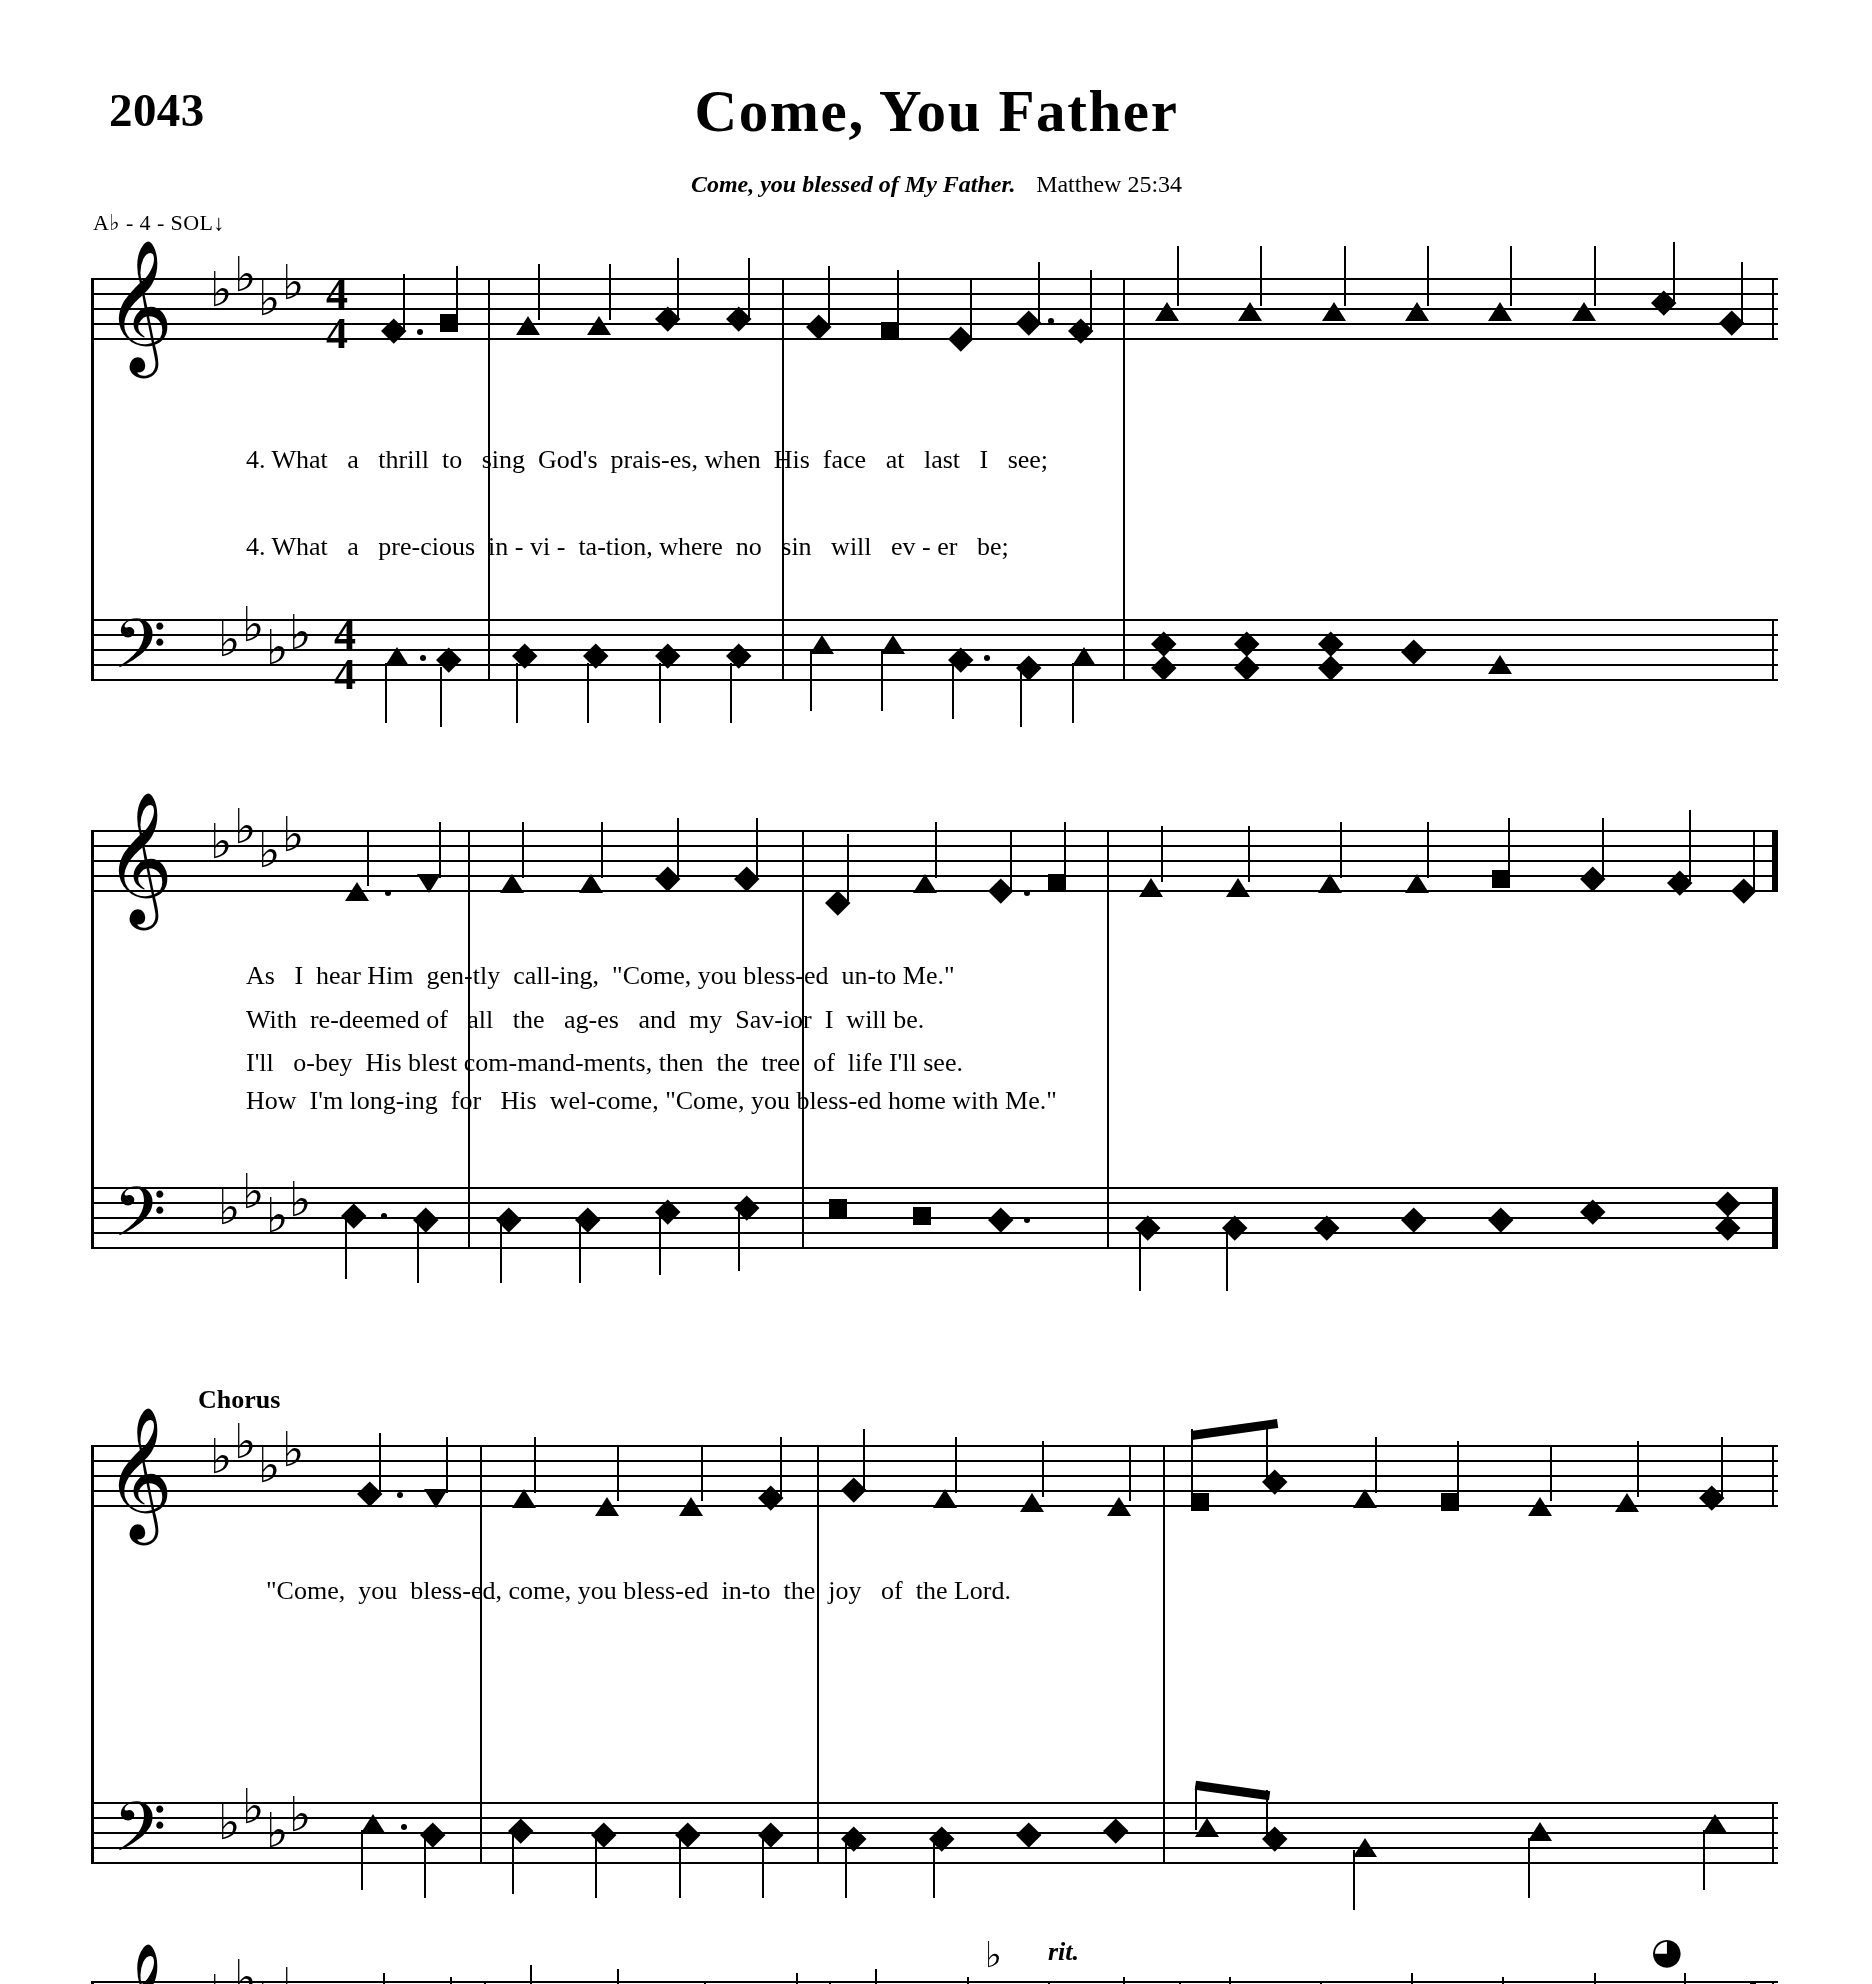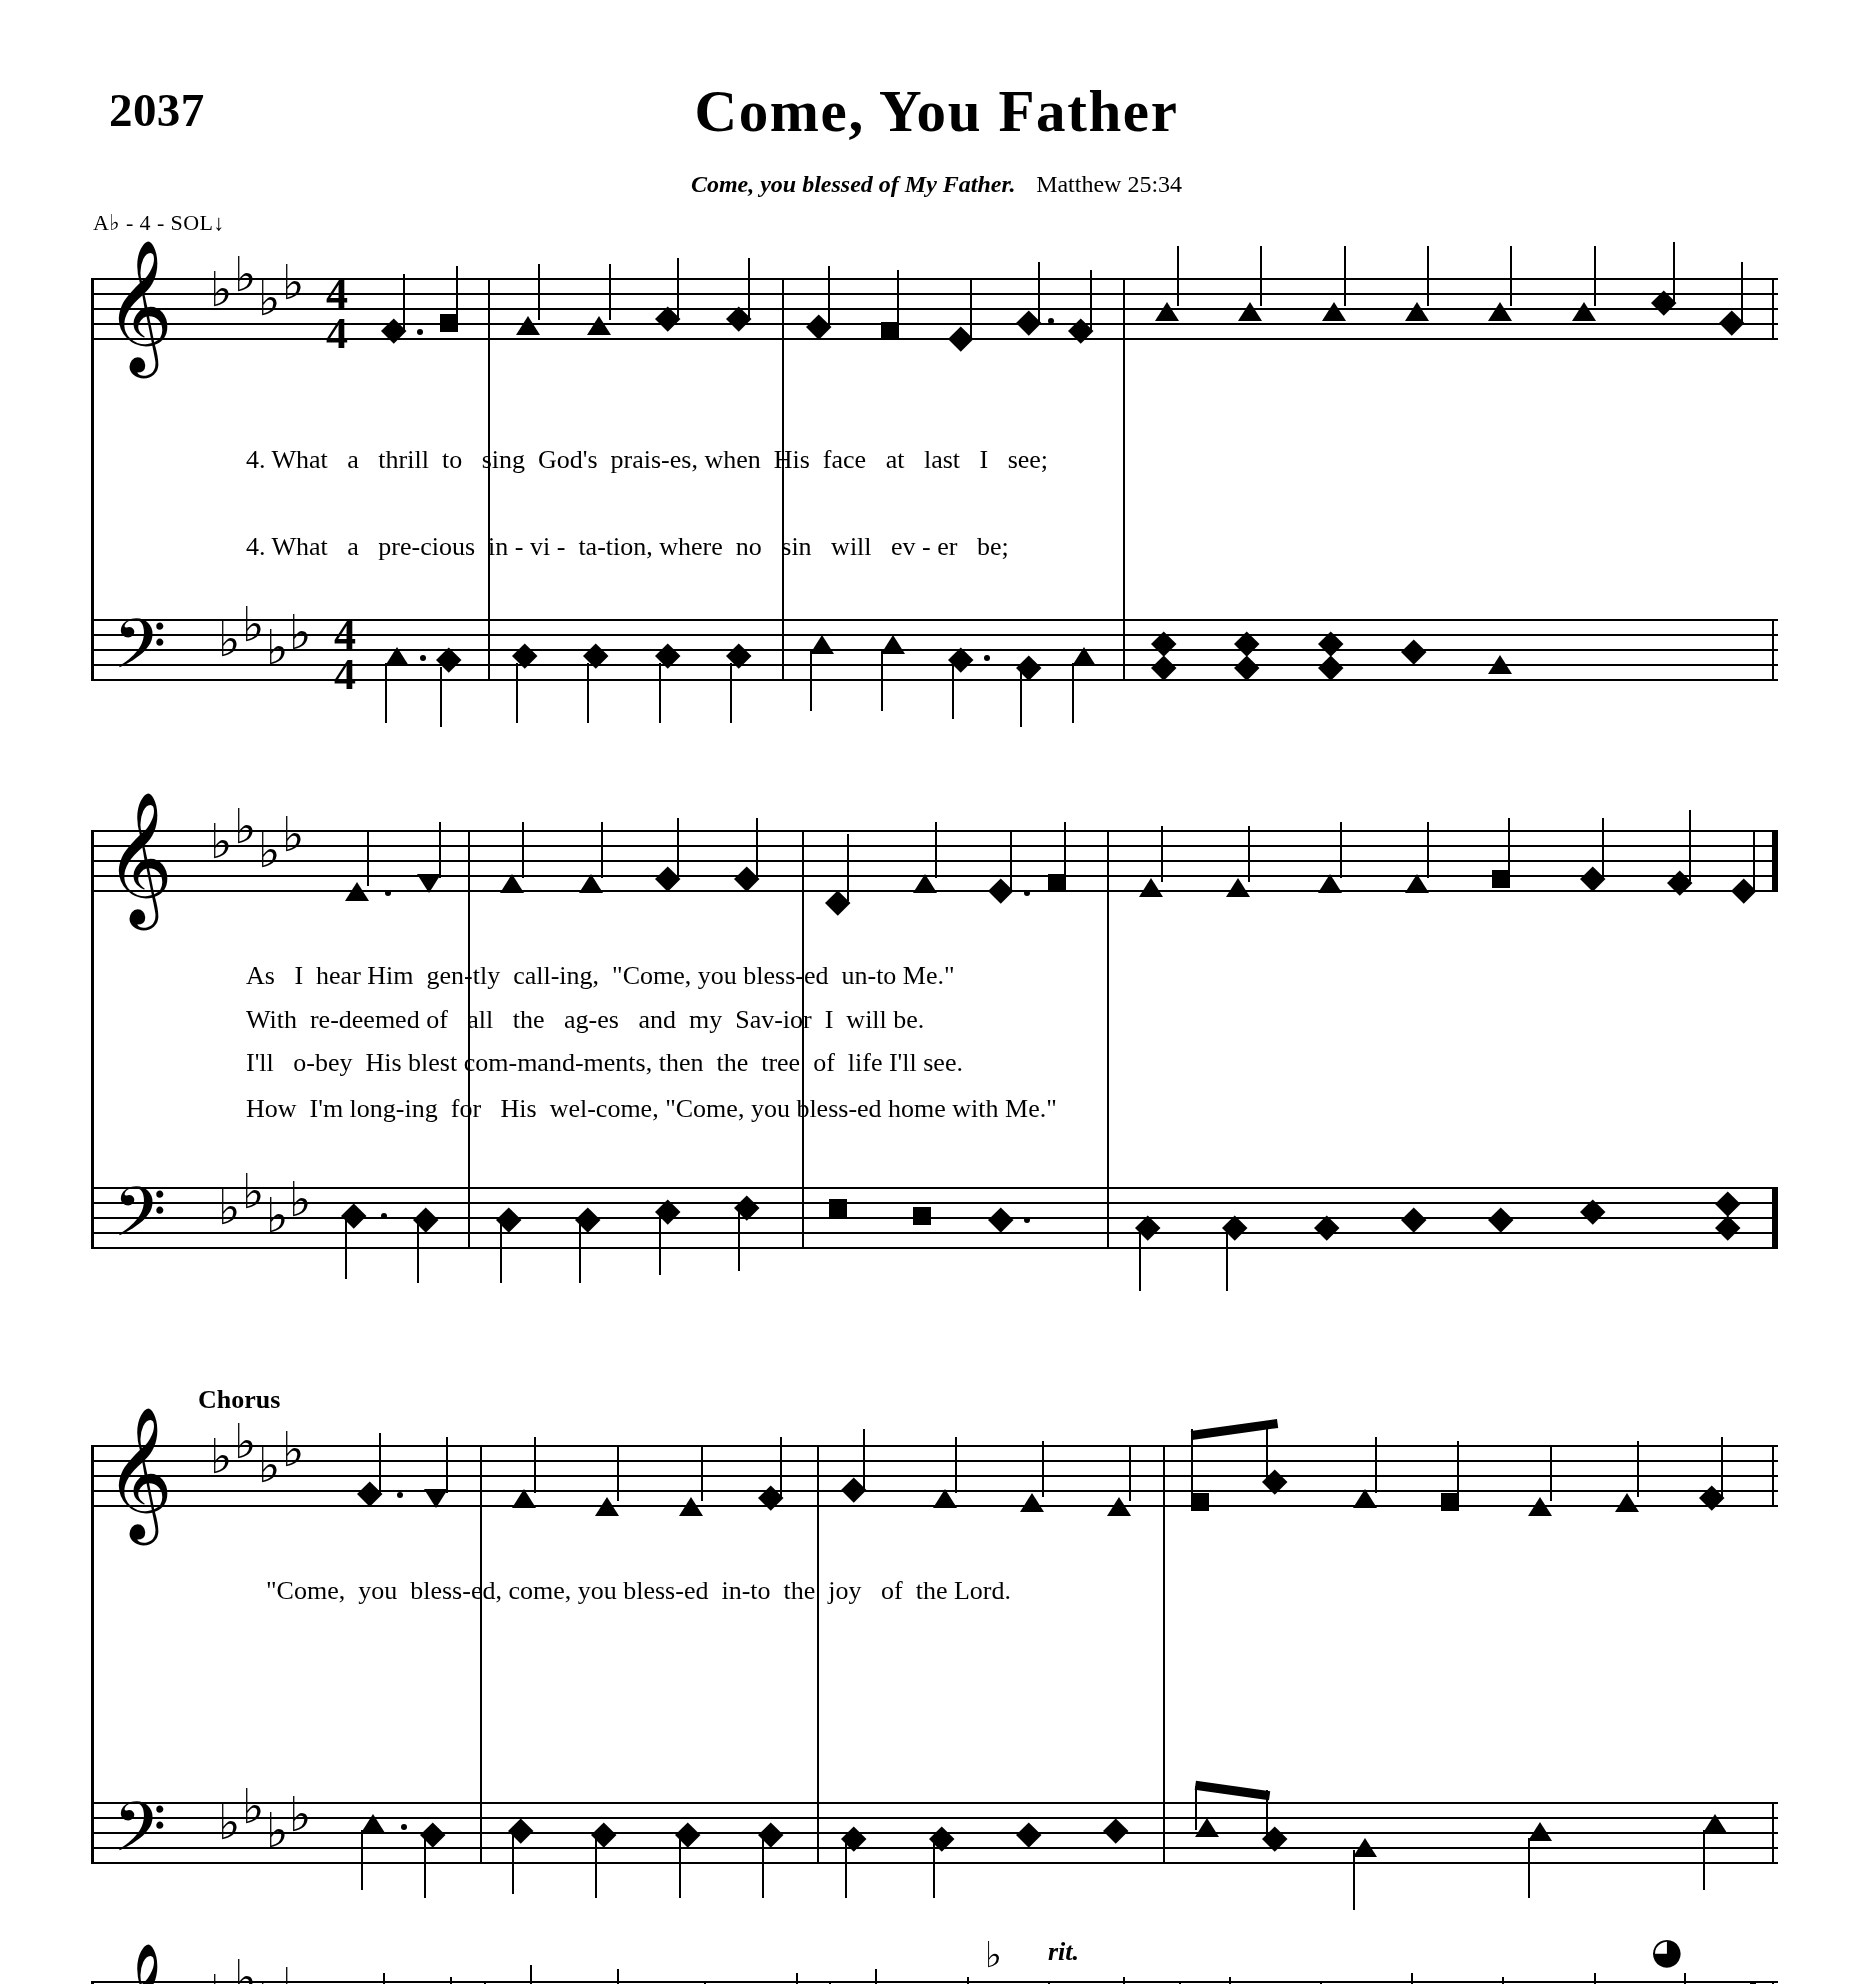--- a/index.html
+++ b/index.html
@@ -169,21 +169,21 @@
     font-family: "DejaVu Sans", sans-serif;
     font-size: 36px;
     line-height: 1;
   }
 </style>
 </head>
 <body>
 
 <div class="page">
 
-  <div class="hymn-number">2037</div>
+  <div class="hymn-number">2043</div>
   <div class="hymn-title">Come, You Father</div>
   <div class="scripture-line">
     <span class="ital">Come, you blessed of My Father.</span><span class="ref">Matthew 25:34</span>
   </div>
   <div class="key-line">A♭ - 4 - SOL↓</div>
 
   <div class="system" style="top:278px; height:500px;">
 
     <div class="staff" style="top:0px;">
       <div class="line l0"></div>
@@ -507,21 +507,21 @@
         <div class="nh dia"></div>
         <div class="stem" style="left:17.5px; top:-52px; height:60px;"></div>
       </div>
 
     <div class="barline thick" style="left:1681px; top:0px; height:62px;"></div>
     <div class="barline thick" style="left:1681px; top:357px; height:62px;"></div>
 
     <div class="lyric" style="left:155px; top:131px;">As   I  hear Him  gen-tly  call-ing,  "Come, you bless-ed  un-to Me."</div>
     <div class="lyric" style="left:155px; top:218px;">I'll   o-bey  His blest com-mand-ments, then  the  tree  of  life I'll see.</div>
     <div class="lyric" style="left:155px; top:175px;">With  re-deemed of   all   the   ag-es   and  my  Sav-ior  I  will be.</div>
-    <div class="lyric" style="left:155px; top:264px;">How  I'm long-ing  for   His  wel-come, "Come, you bless-ed home with Me."</div>
+    <div class="lyric" style="left:155px; top:256px;">How  I'm long-ing  for   His  wel-come, "Come, you bless-ed home with Me."</div>
 
     <div class="note" style="left:254px; top:377px;">
         <div class="nh dia"></div>
         <div class="stem" style="left:0px; top:12px; height:60px;"></div>
       </div>
     <div class="dot" style="left:290px; top:383px;"></div>
     <div class="note" style="left:326px; top:381px;">
         <div class="nh dia"></div>
         <div class="stem" style="left:0px; top:12px; height:60px;"></div>
       </div>

